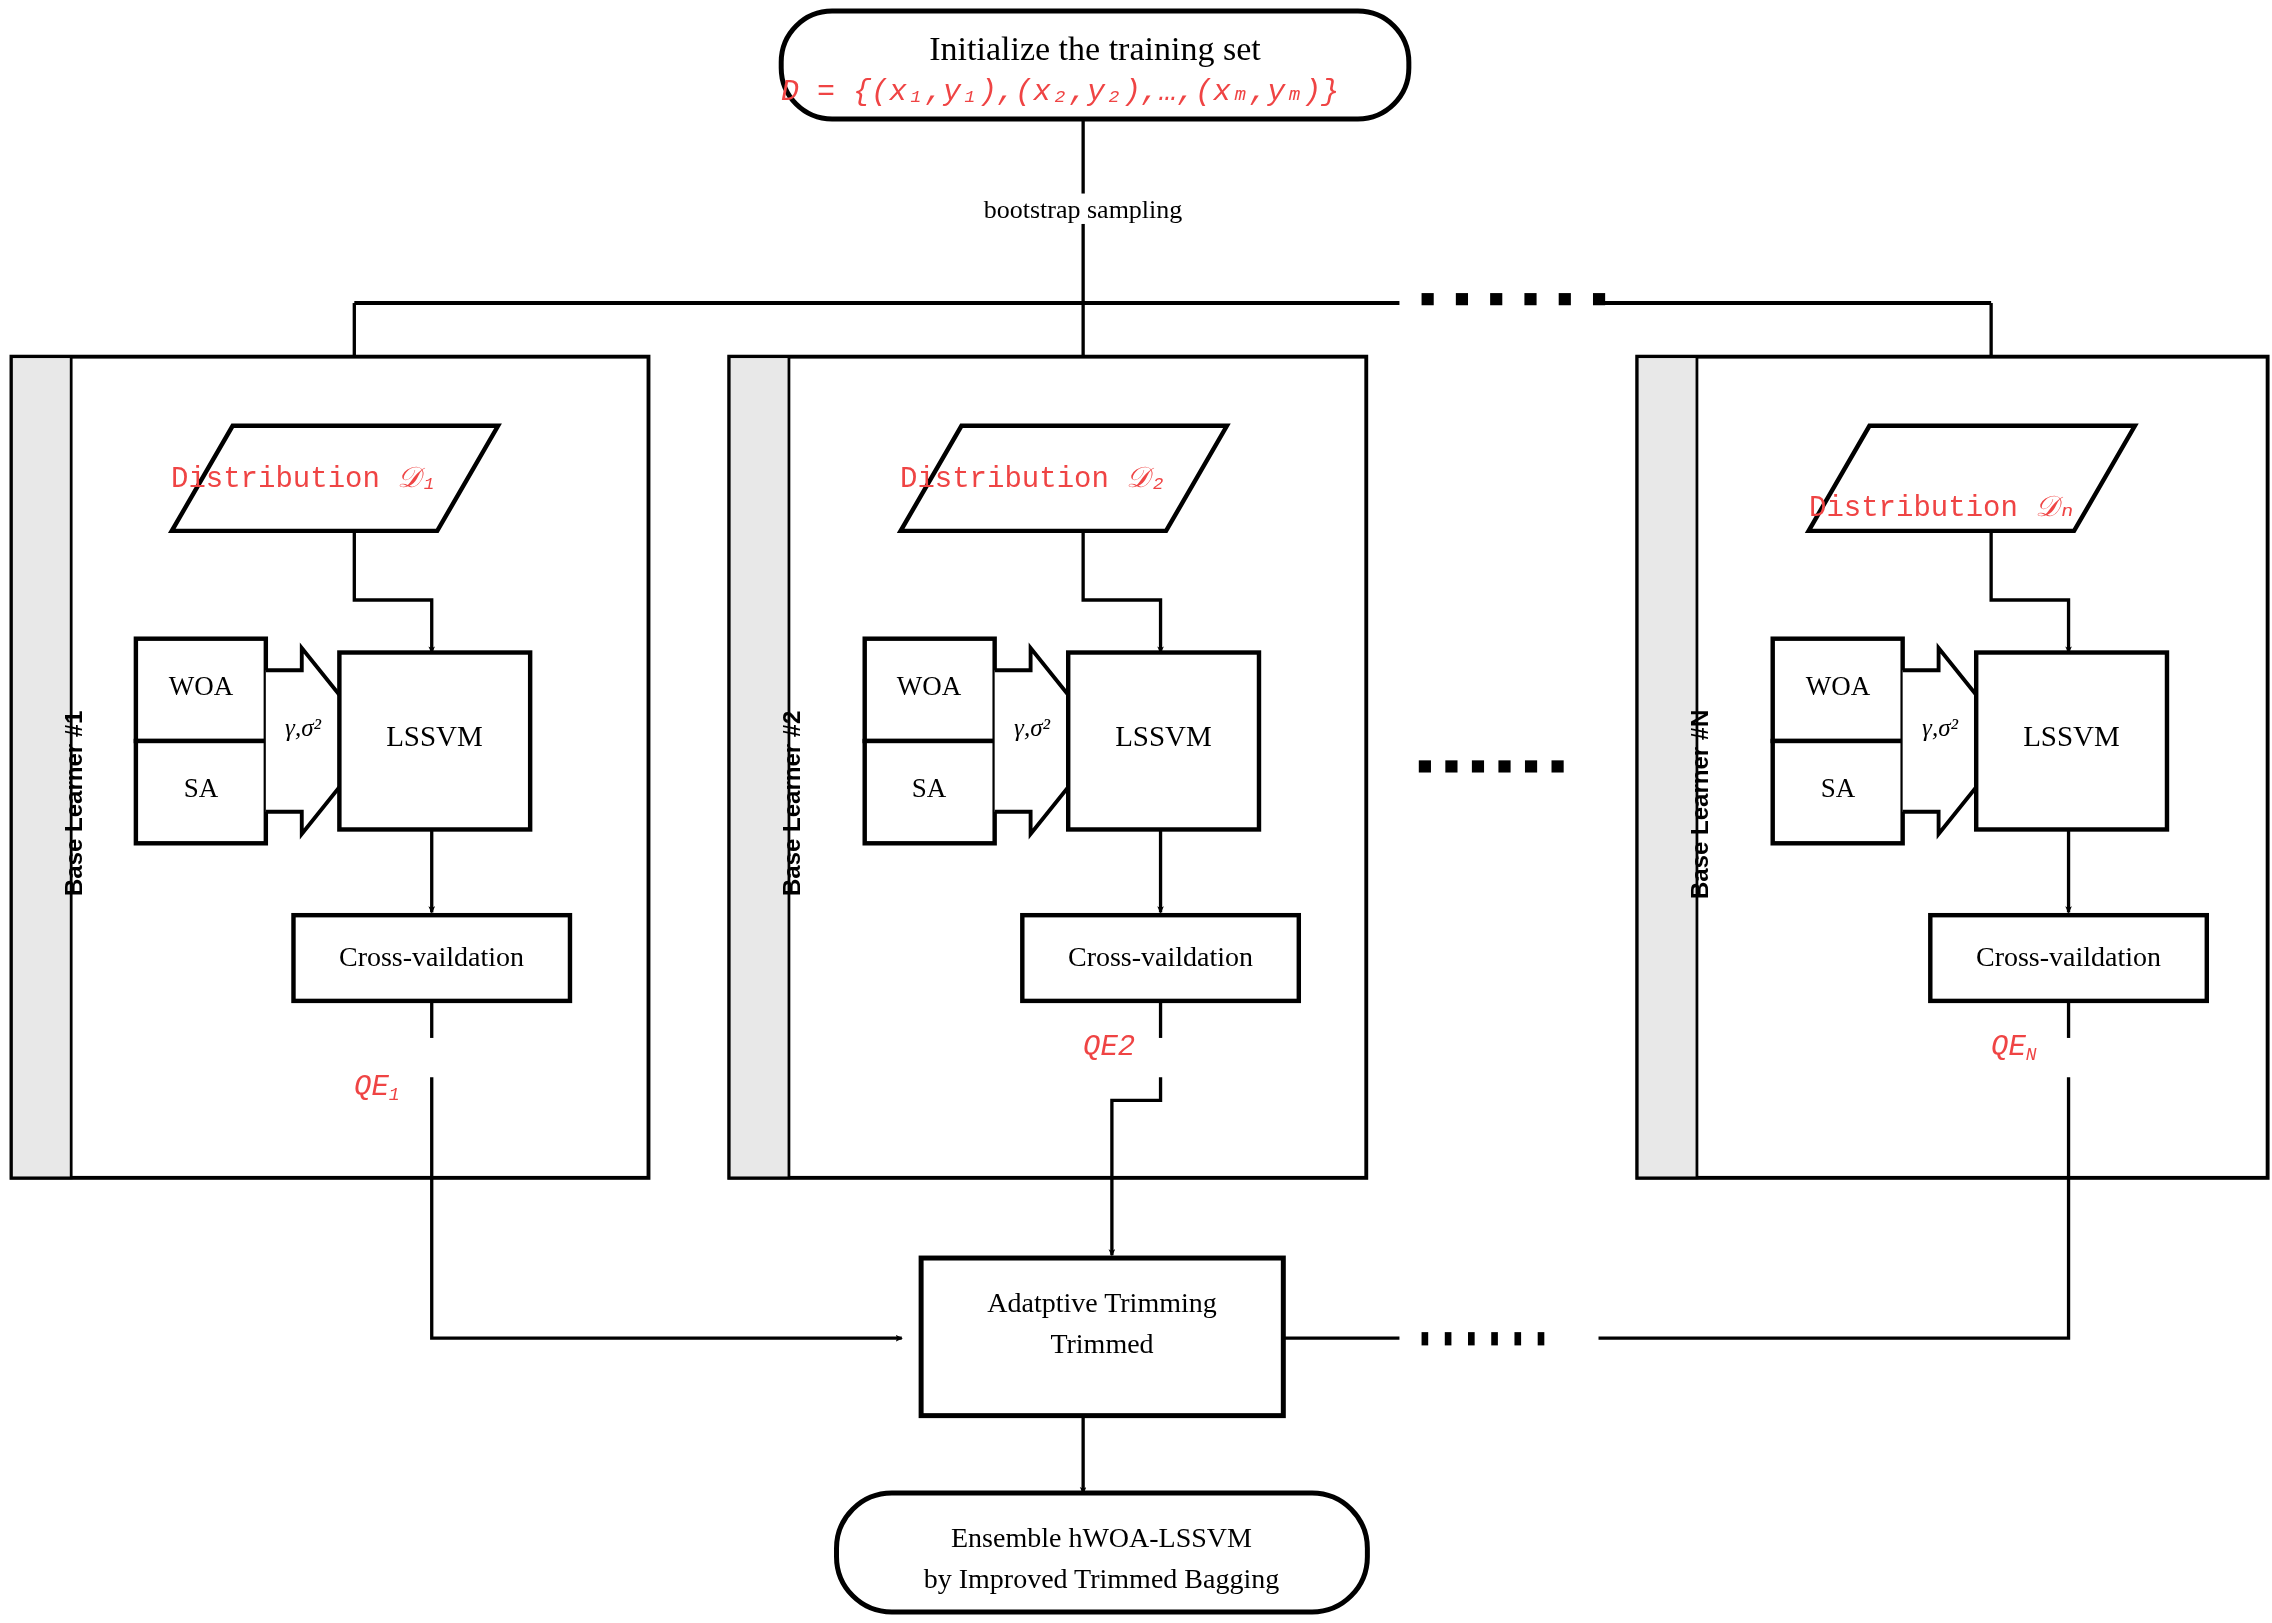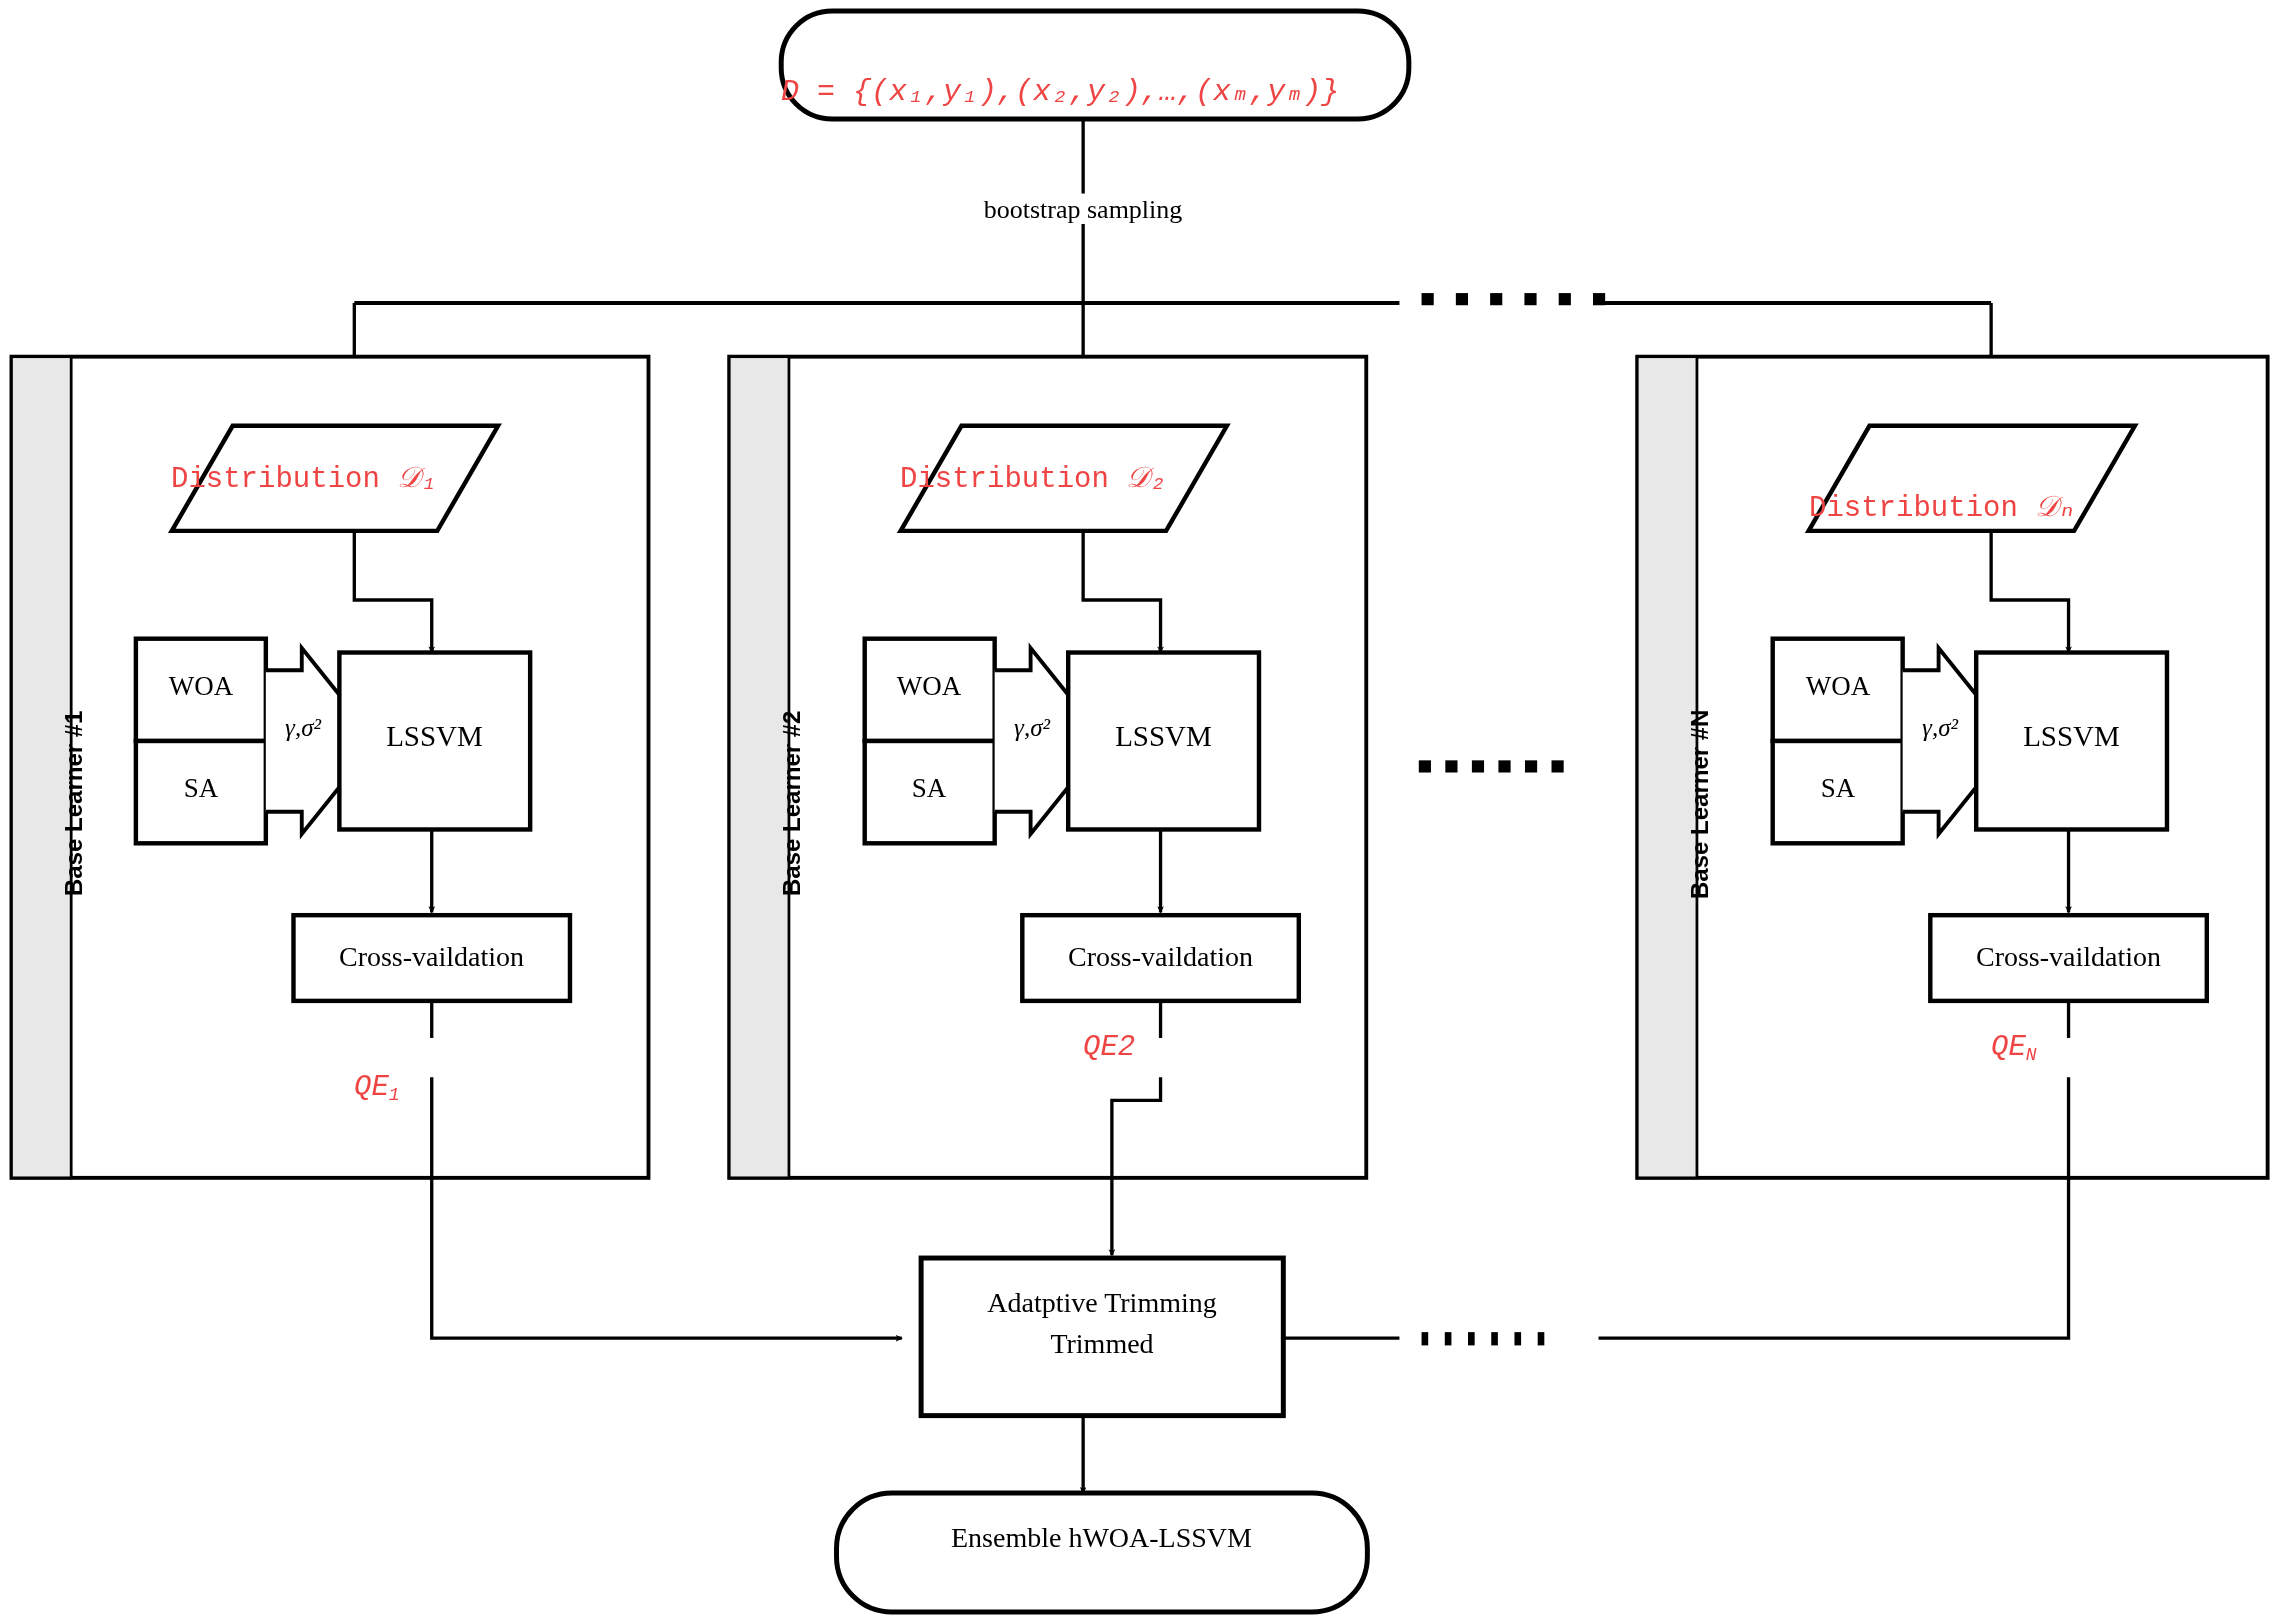--- a/index.html
+++ b/index.html
@@ -105,20 +105,21 @@
     <g fill="#000">
       <rect x="2570" y="2409" width="12" height="24"></rect>
       <rect x="2612" y="2409" width="12" height="24"></rect>
       <rect x="2654" y="2409" width="12" height="24"></rect>
       <rect x="2696" y="2409" width="12" height="24"></rect>
       <rect x="2738" y="2409" width="12" height="24"></rect>
       <rect x="2780" y="2409" width="12" height="24"></rect>
     </g>
   </svg>
 
+  <div class="lbl" style="left:781px;top:29px;width:628px;font-size:34px;">Initialize the training set</div>
   <div class="mathbox" style="left:781px;top:72px;width:628px;font-size:30px;">
     <span class="italic">D</span>
     <span>=</span>
     <span class="italic">{(x₁,y₁),(x₂,y₂),…,(xₘ,yₘ)}</span>
   </div>
 
   <div class="lbl" style="left:917px;top:195px;width:332px;font-size:26px;">bootstrap sampling</div>
 
   <div class="vlbl" style="left:60px;top:896px;font-size:24px;transform:rotate(-90deg);">Base Learner #1</div>
   <div class="mathbox" style="left:171px;top:463px;width:326px;font-size:29px;">
@@ -159,15 +160,16 @@
   <div class="lbl" style="left:1976px;top:719px;width:191px;font-size:29px;">LSSVM</div>
   <div class="lbl" style="left:1930px;top:940px;width:277px;font-size:28px;">Cross-vaildation</div>
   <div class="mathbox" style="left:1991px;top:1031px;width:155px;font-size:29px;">
     <span class="italic">QE</span><sub class="italic">N</sub>
   </div>
 
   <div class="lbl" style="left:921px;top:1286px;width:362px;font-size:28px;">Adatptive Trimming</div>
   <div class="lbl" style="left:921px;top:1327px;width:362px;font-size:28px;">Trimmed</div>
 
   <div class="lbl" style="left:836px;top:1521px;width:531px;font-size:28px;">Ensemble hWOA-LSSVM</div>
+  <div class="lbl" style="left:836px;top:1562px;width:531px;font-size:28px;">by Improved Trimmed Bagging</div>
 
 </div>
 
 
 </body></html>

